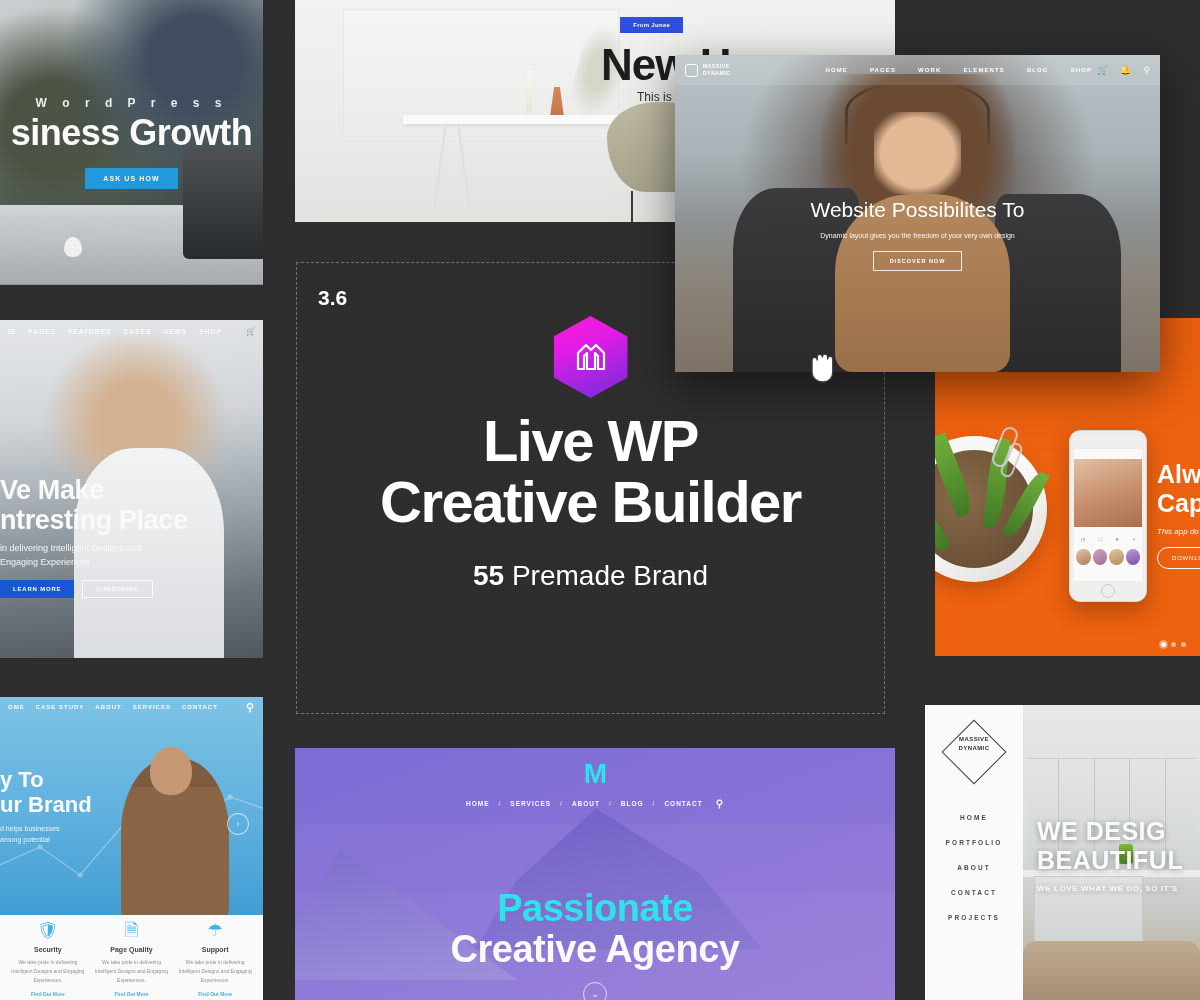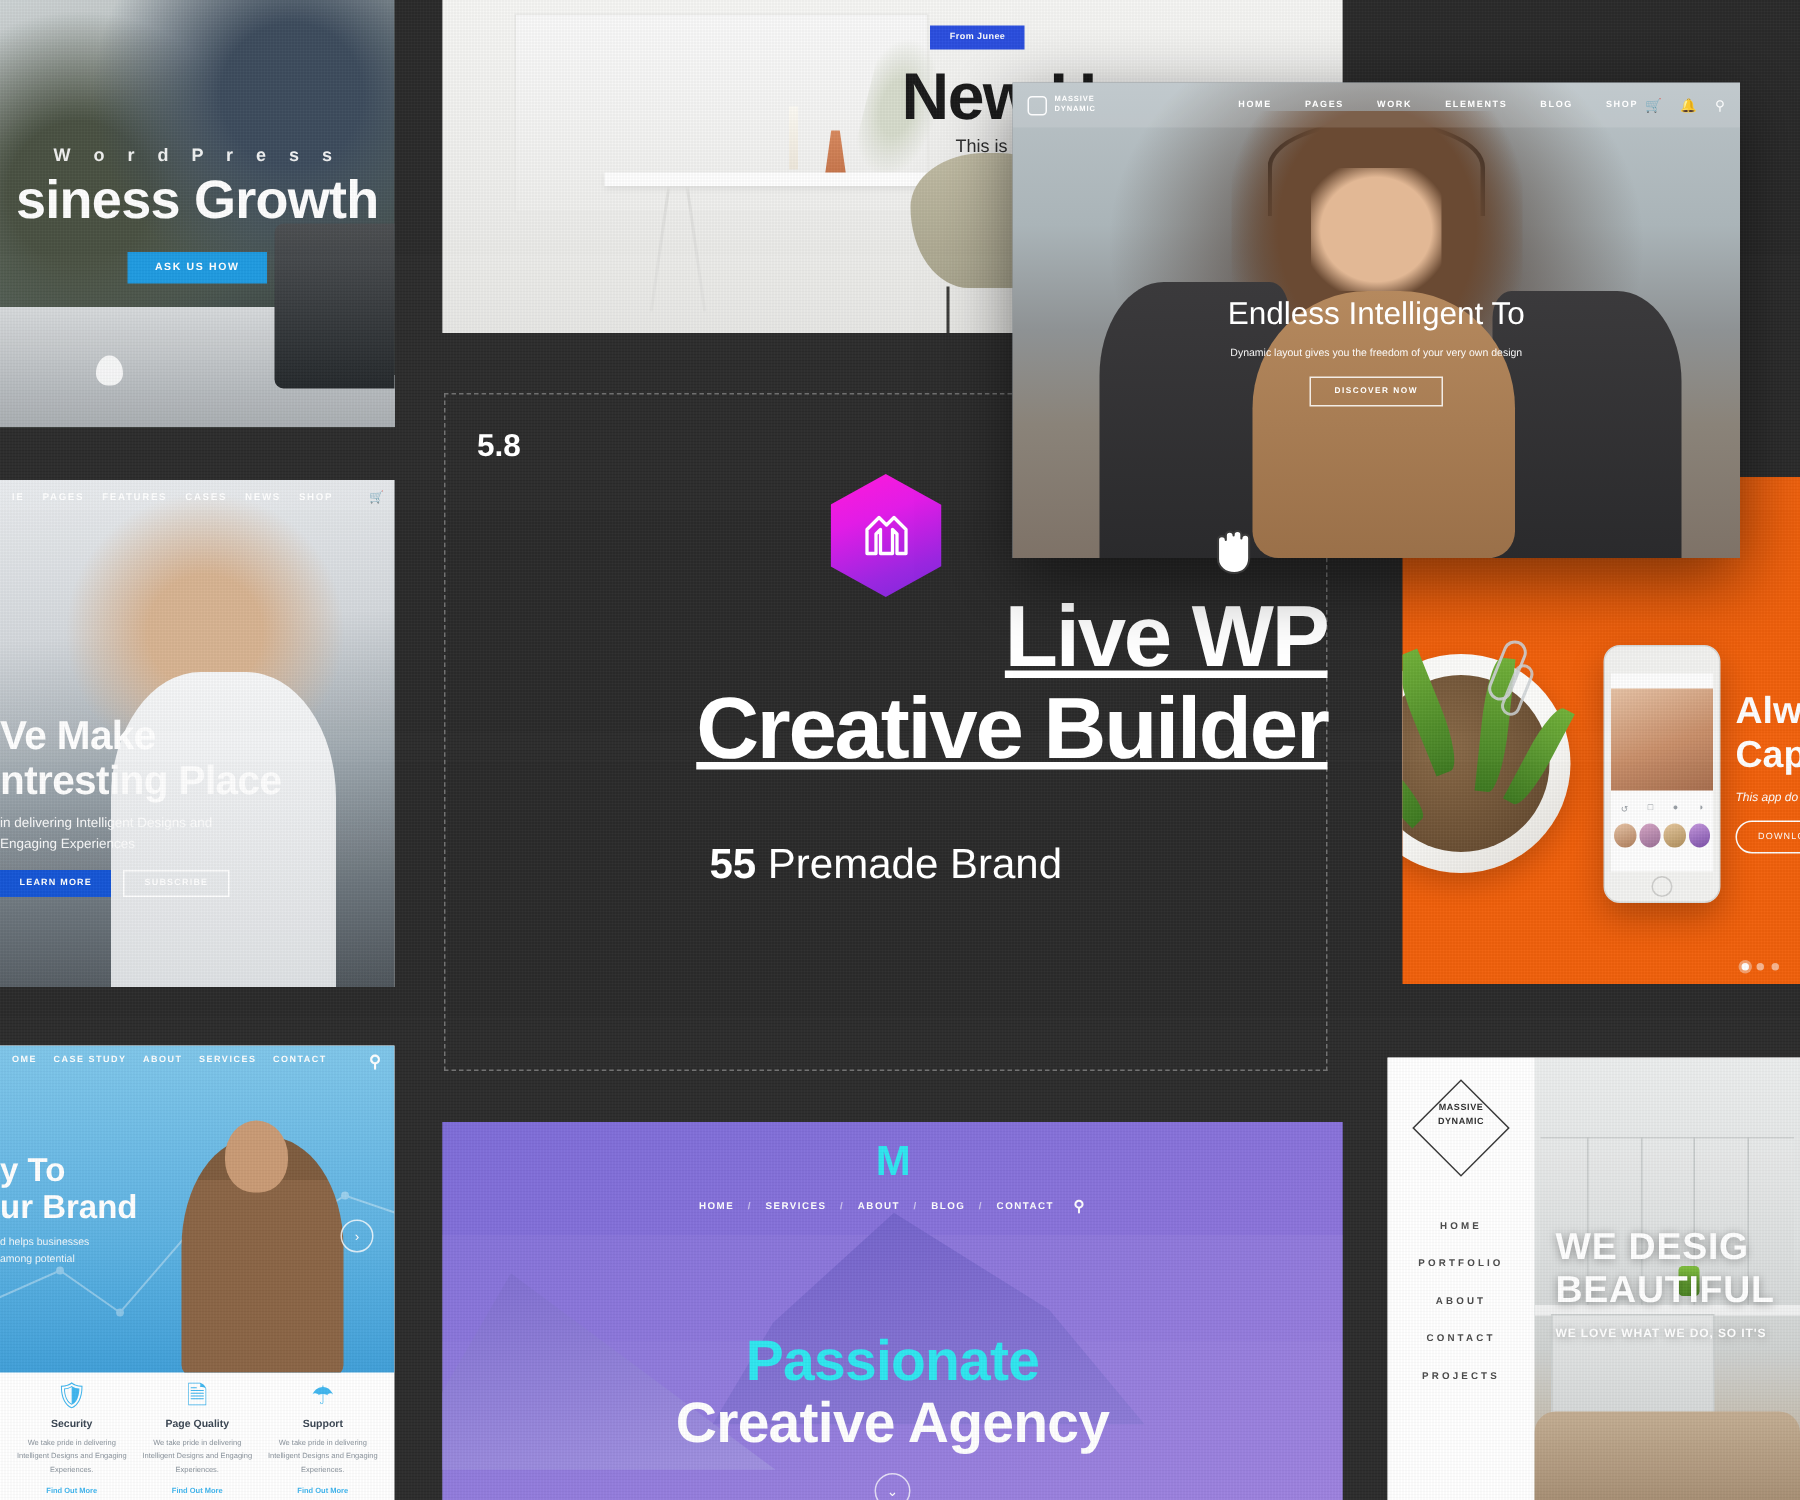--- a/index.html
+++ b/index.html
@@ -263,21 +263,21 @@
   #hero{ position:absolute; left:296px; top:262px; width:589px; height:452px; z-index:4; }
   #ver{ position:absolute; left:22px; top:24px; color:#fff; font-size:21px; font-weight:700; }
   #hexwrap{ position:absolute; left:50%; transform:translateX(-50%); top:54px; }
   .hex{
     width:74px; height:82px;
     background:linear-gradient(160deg,#ff1ad9 0%, #e21ce6 35%, #9b27e0 75%, #7b2ada 100%);
     clip-path:polygon(50% 0,100% 25%,100% 75%,50% 100%,0 75%,0 25%);
     display:flex; align-items:center; justify-content:center;
     filter:drop-shadow(0 4px 12px rgba(180,30,220,.35));
   }
-  #title{ position:absolute; left:0; right:0; top:132px; text-align:right; color:#fff;text-decoration:underline; }
+  #title{ position:absolute; left:0; right:0; top:148px; text-align:center; color:#fff; }
   #title .l{ font-size:58px; font-weight:700; line-height:1.06; letter-spacing:-1.5px; }
   #sub2{ position:absolute; left:0; right:0; top:298px; text-align:center; color:#fff;
     font-size:28px; font-weight:300; }
   #sub2 b{ font-weight:700; }
   #cta{
     position:absolute; left:50%; transform:translateX(-50%); top:368px;
     border:1px solid rgba(255,255,255,.45); border-radius:30px; color:#fff;
     font-size:15px; letter-spacing:.8px; padding:15px 34px; white-space:nowrap;
   }
 
@@ -534,21 +534,21 @@
         <div class="t1">WE DESIG</div>
         <div class="t1">BEAUTIFUL</div>
         <div class="sub">WE LOVE WHAT WE DO, SO IT'S</div>
       </div>
     </div>
   </div>
 
   <div id="marquee"></div>
 
   <div id="hero">
-    <div id="ver">5.8</div>
+    <div id="ver">3.6</div>
     <div id="hexwrap">
       <div class="hex">
         <svg width="40" height="40" viewBox="0 0 40 40">
           <path d="M7 32 L7 16 L15 8 L20 13 L25 8 L33 16 L33 32 L27 32 L27 19 L24 16 L24 32 L16 32 L16 16 L13 19 L13 32 Z" fill="none" stroke="#fff" stroke-width="2.2" stroke-linejoin="round"></path>
         </svg>
       </div>
     </div>
     <div id="title">
       <div class="l">Live WP</div>
       <div class="l">Creative Builder</div>
@@ -583,21 +583,21 @@
         <span>BLOG</span>
         <span>SHOP</span>
       </div>
       <div class="icons">
         <span>🛒</span>
         <span>🔔</span>
         <span>⚲</span>
       </div>
     </div>
     <div class="cap">
-      <div class="t1">Endless Intelligent To</div>
+      <div class="t1">Website Possibilites To</div>
       <div class="sub">Dynamic layout gives you the freedom of your very own design</div>
       <div class="btn">DISCOVER NOW</div>
     </div>
   </div>
 
   <svg id="cursor" width="34" height="40" viewBox="0 0 34 40">
     <path d="M6 22 L6 12 a2.6 2.6 0 0 1 5.2 0 L11.2 9 a2.6 2.6 0 0 1 5.2 0 L16.4 8.6 a2.6 2.6 0 0 1 5.2 0 L21.6 11 a2.6 2.6 0 0 1 5.2 0 L26.8 24 c0 6 -4 10 -10 10 c-6 0 -10.8 -4 -10.8 -9.4 Z" fill="#ffffff" stroke="#3a3a3a" stroke-width="1.4" stroke-linejoin="round"></path>
   </svg>
 
 </div>

